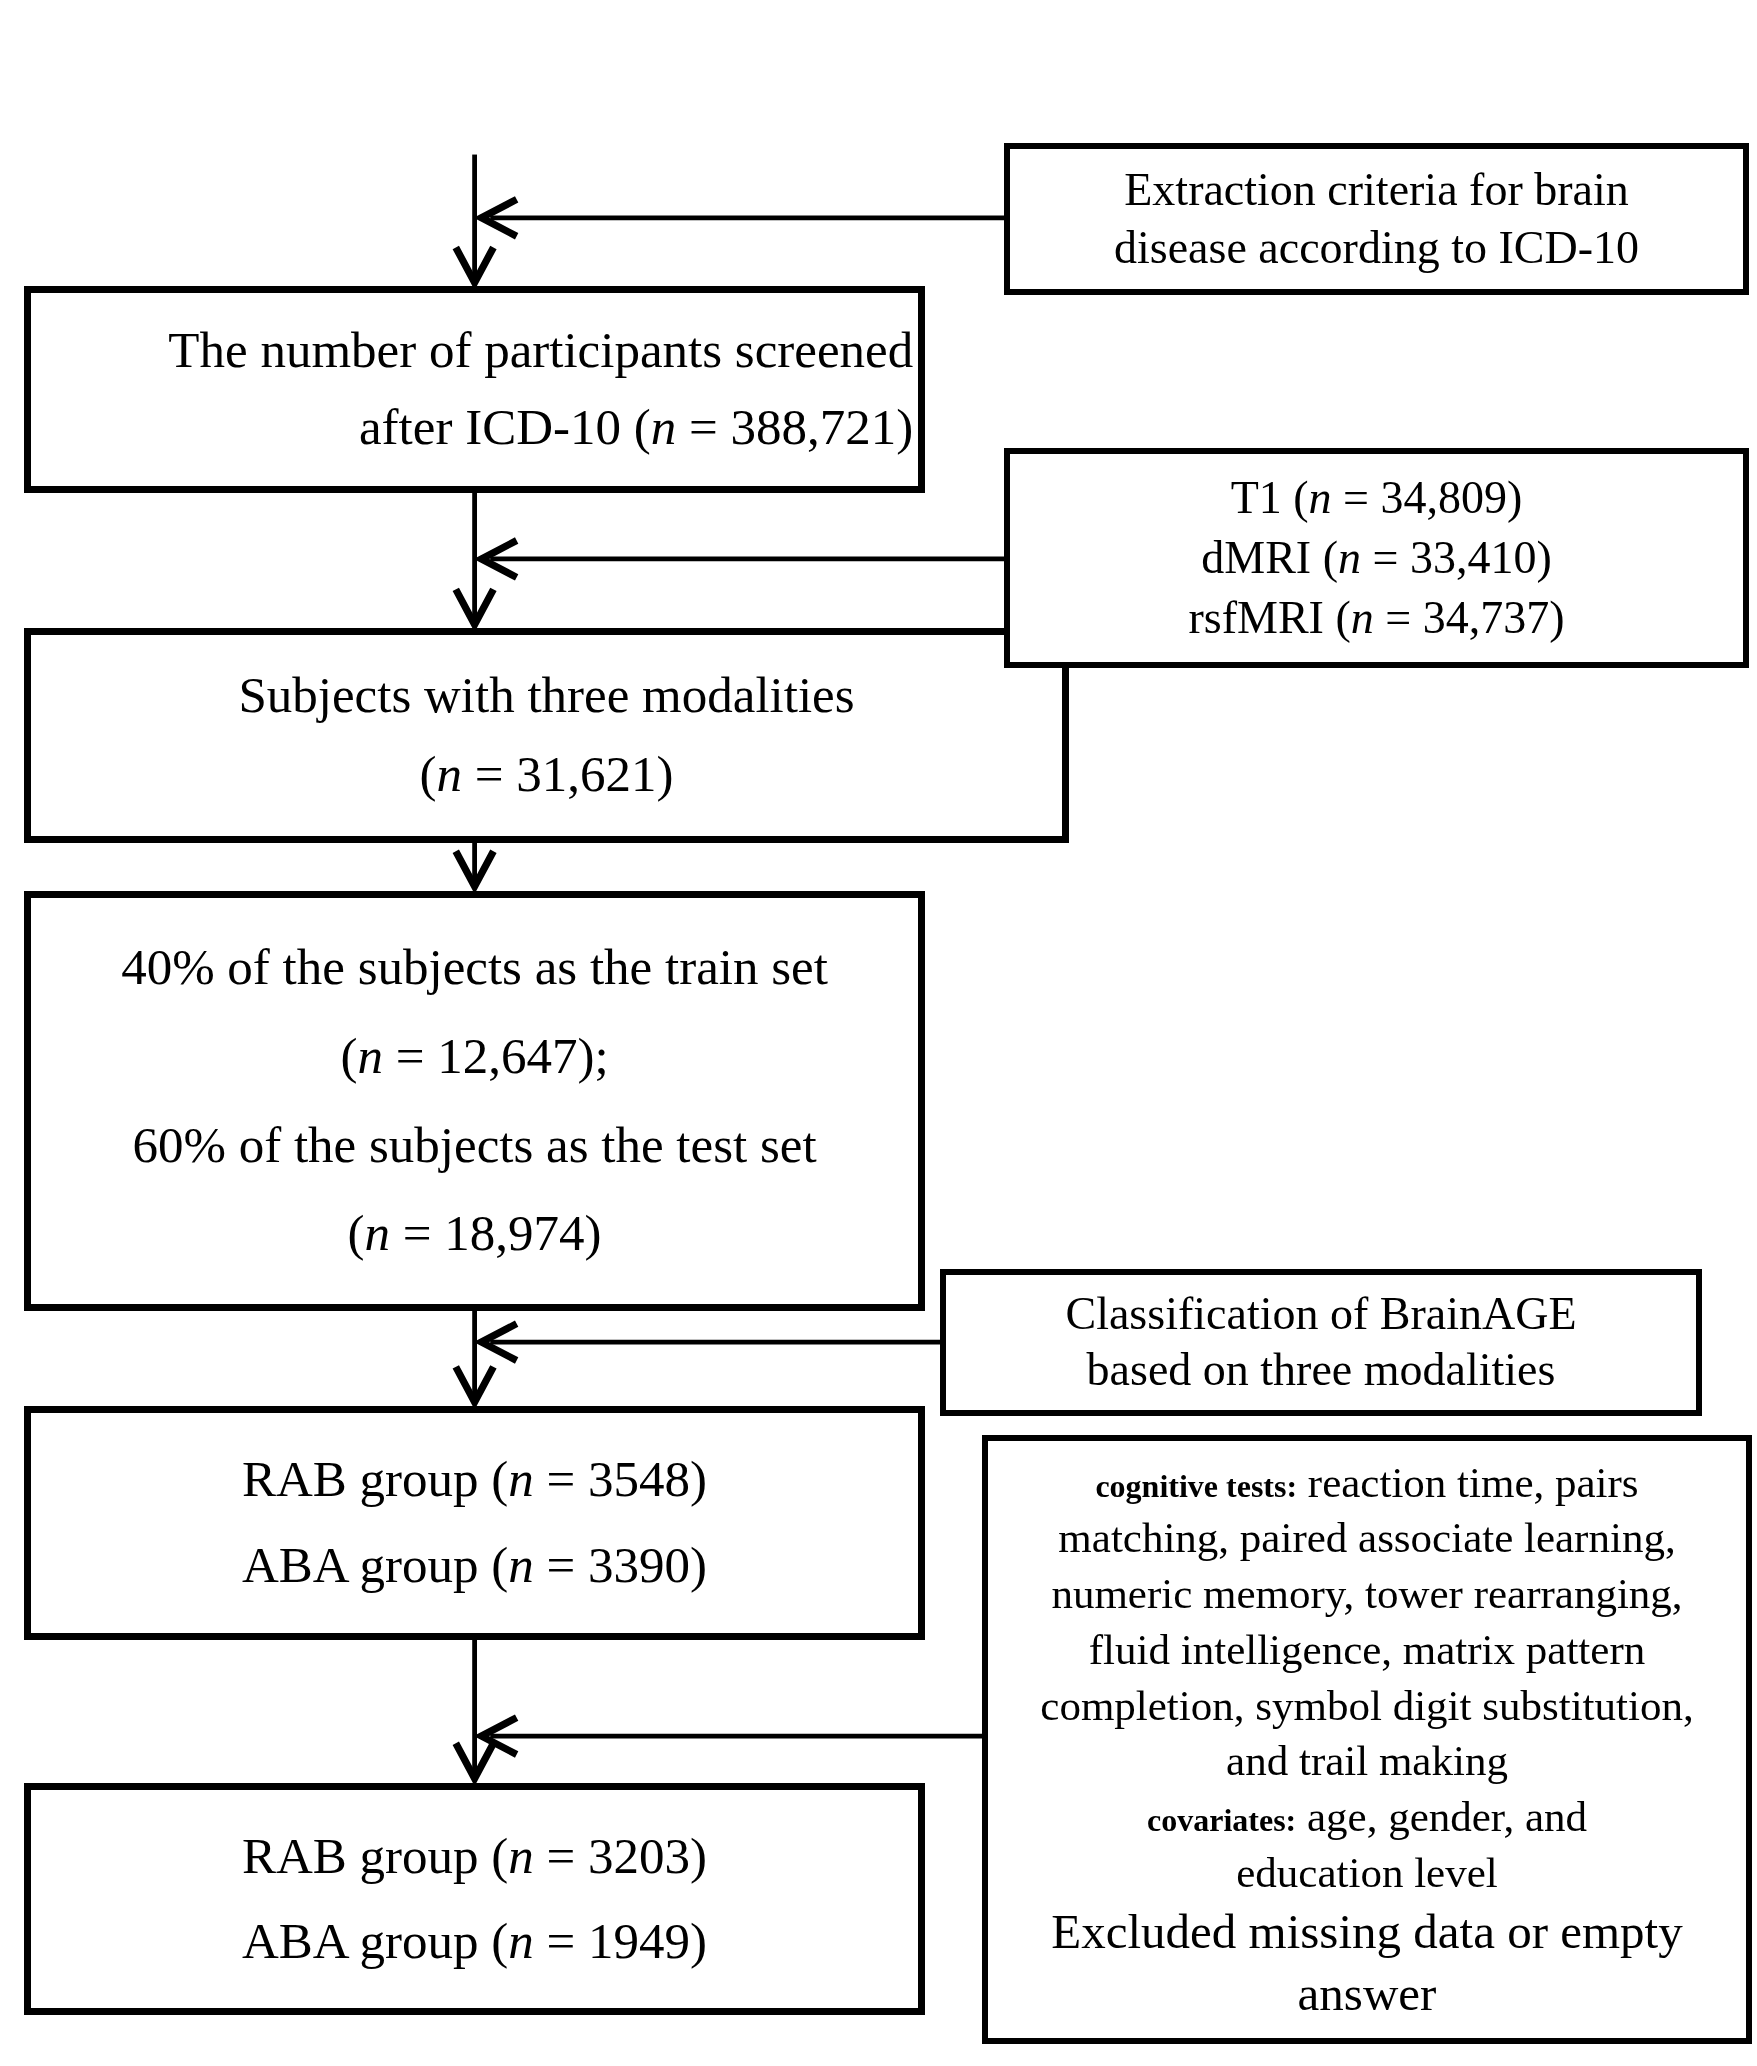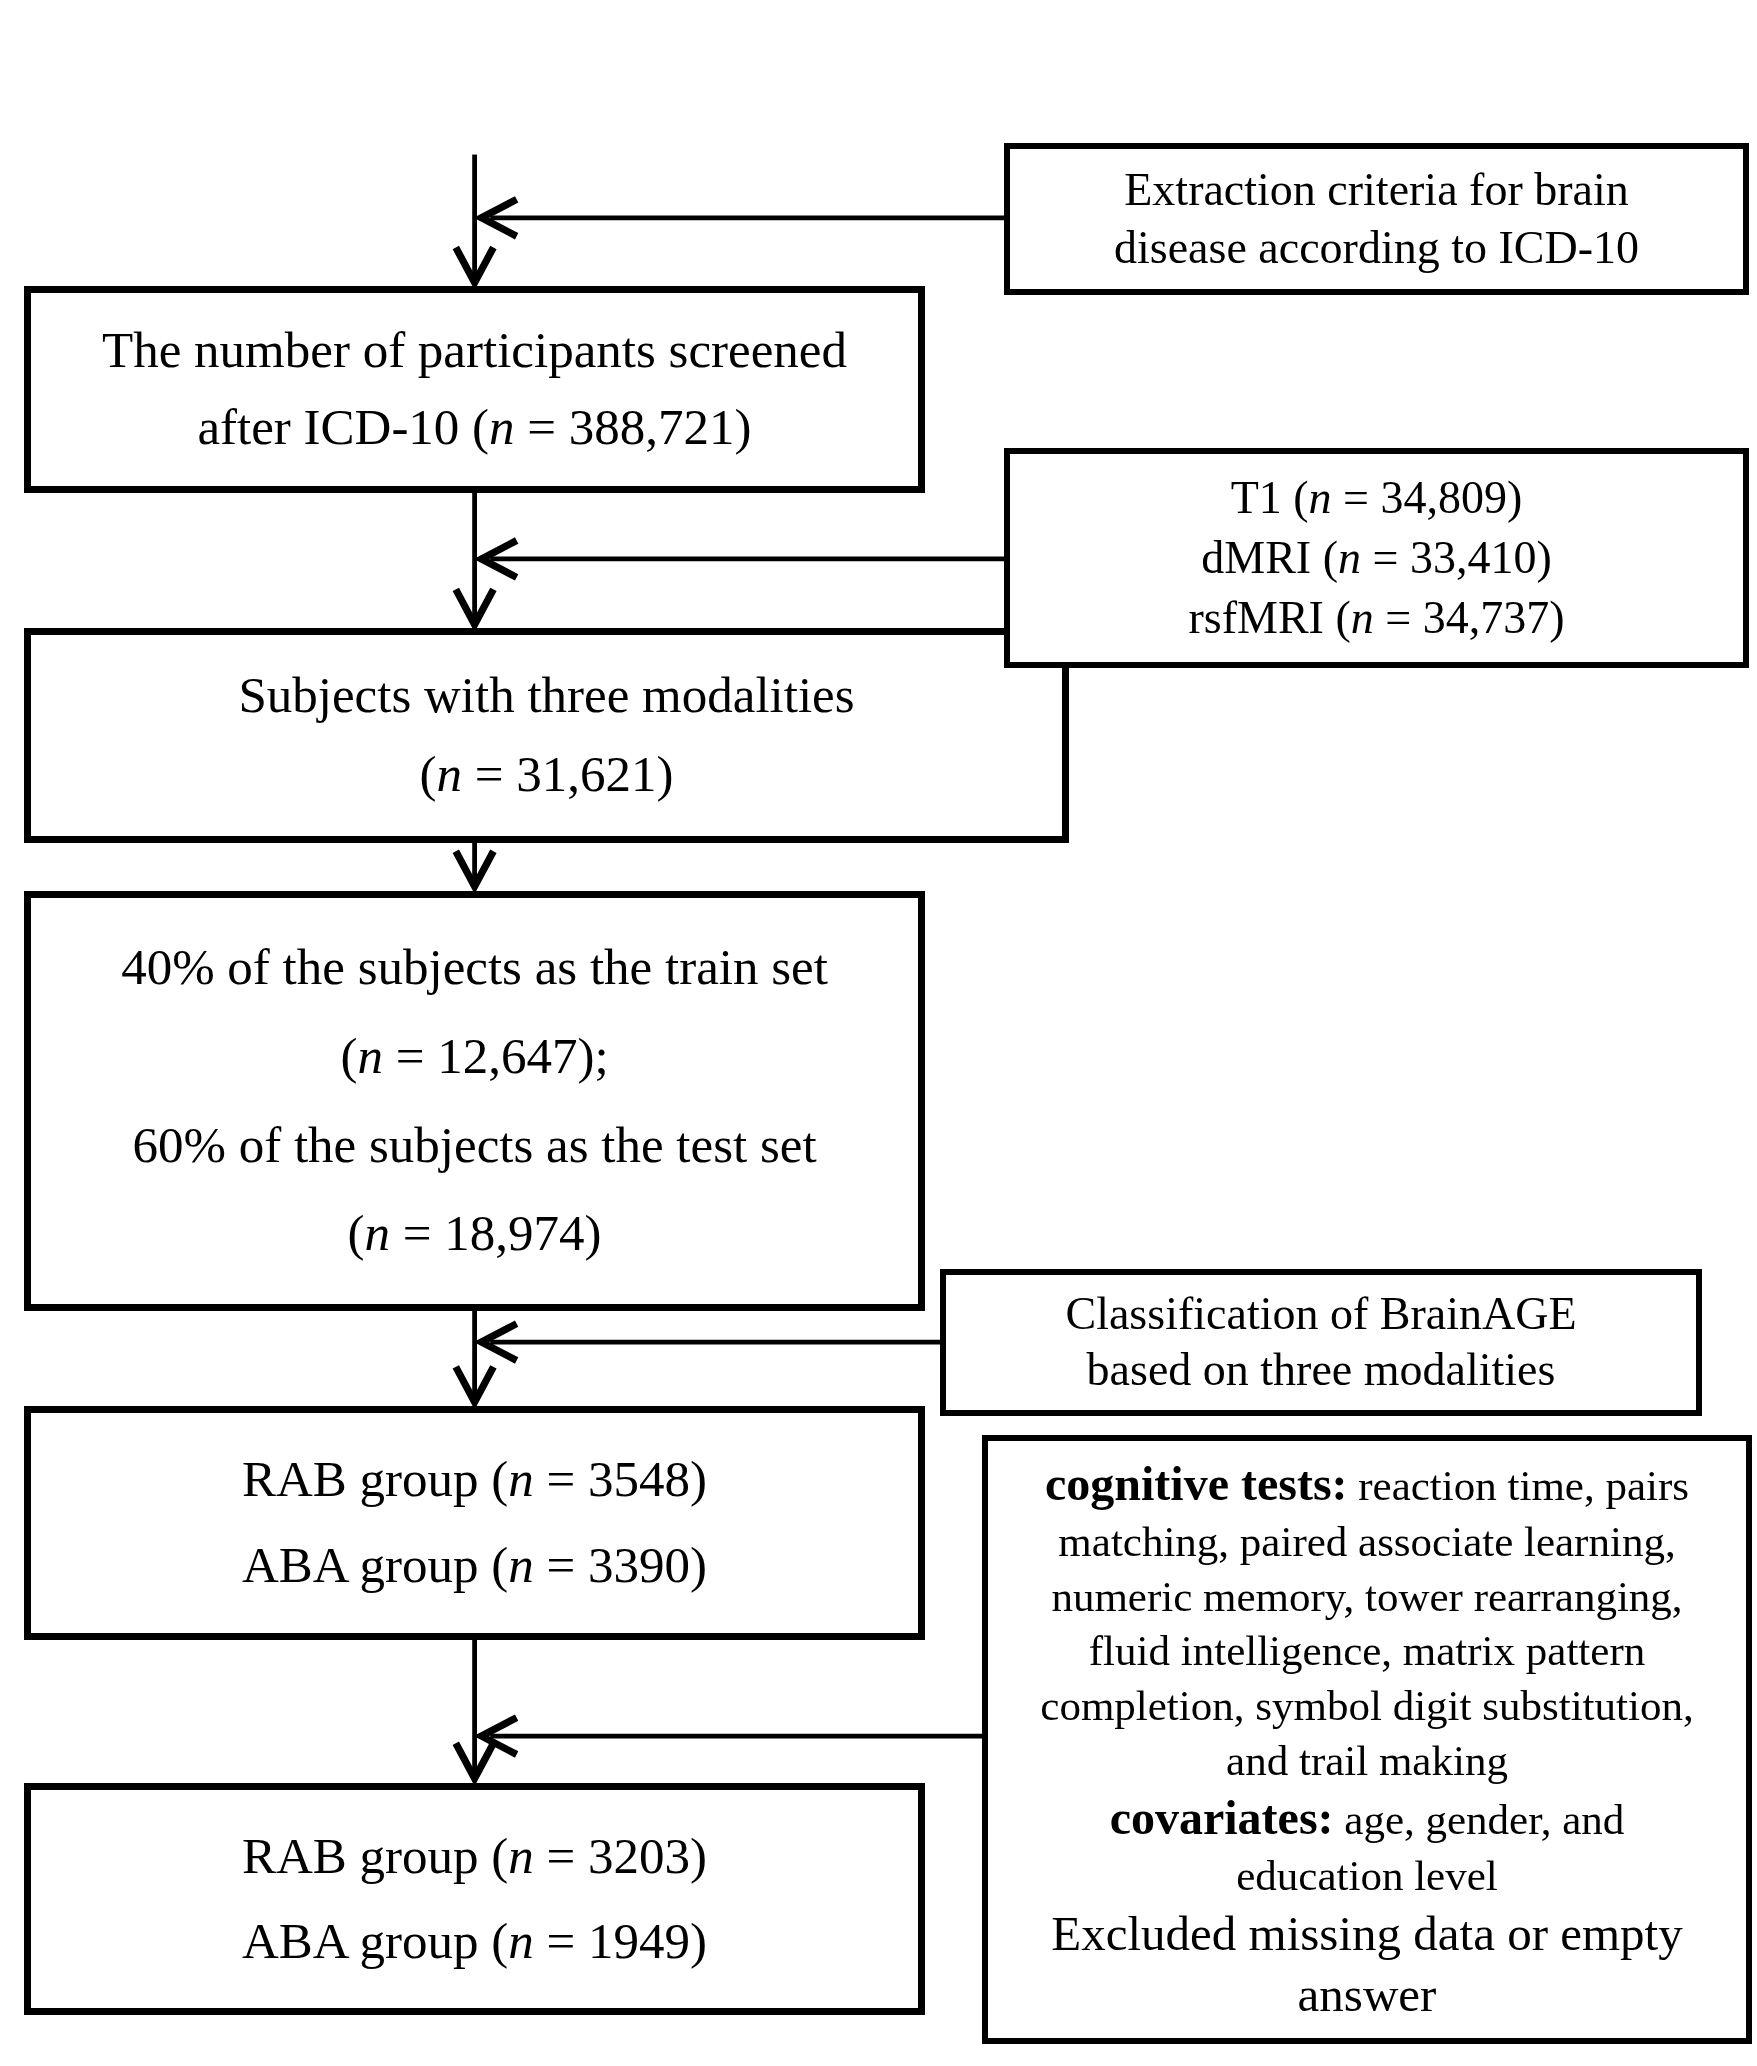--- a/index.html
+++ b/index.html
@@ -31,21 +31,21 @@
   }
   .rbox{border-width:6.4px;}
   .bline{
     line-height:1.05;
     white-space:nowrap;
   }
   .left-col .bline{font-size:51px;}
   .rb-sm .bline{font-size:46px;}
   .rb-tests .bline{font-size:43px;}
   .rb-tests .bline.big{font-size:49px;}
-  .lead{font-weight:700;font-size:48px;}
+  .lead{font-weight:700;font-size:32px;}
   i{font-style:italic;}
 </style>
 </head>
 <body>
 
 <div class="canvas">
 
   <svg class="connectors" viewBox="0 0 2195 2580" xmlns="http://www.w3.org/2000/svg" fill="none" stroke="#000000">
 
     <path d="M592.5 193 V 350" stroke-width="6"></path>
@@ -65,21 +65,21 @@
     <path d="M612 1676 H 1238" stroke-width="6"></path>
     <path d="M612 2168 H 1230" stroke-width="6"></path>
 
     <path d="M645 249 L601 272 L645 295" stroke-width="9"></path>
     <path d="M645 675 L601 698 L645 721" stroke-width="9"></path>
     <path d="M645 1653 L601 1676 L645 1699" stroke-width="9"></path>
     <path d="M645 2145 L601 2168 L645 2191" stroke-width="9"></path>
   </svg>
 
 
-  <div class="box left-col" style="left:24px;top:286px;width:901px;height:207px;">
+  <div class="box left-col" style="left:24px;top:286px;width:901px;height:207px;align-items:flex-end;">
     <div class="bline">The number of participants screened</div>
     <div class="bline">after ICD-10 (<i>n</i> = 388,721)</div>
   </div>
 
   <div class="box left-col" style="left:24px;top:628px;width:1045px;height:215px;">
     <div class="bline">Subjects with three modalities</div>
     <div class="bline">(<i>n</i> = 31,621)</div>
   </div>
 
   <div class="box left-col" style="left:24px;top:891px;width:901px;height:420px;">

